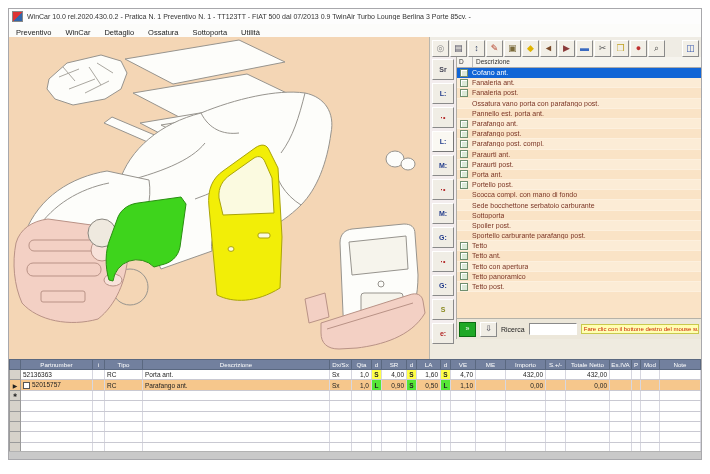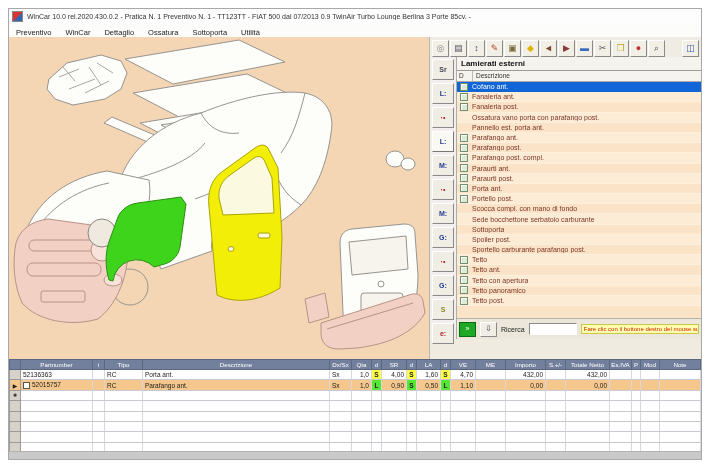--- a/index.html
+++ b/index.html
@@ -183,21 +183,20 @@
             <div class="tab-btn" style="color: rgb(34, 60, 140);">M:</div>
             <div class="tab-btn" style="color: rgb(176, 32, 32);">·•</div>
             <div class="tab-btn" style="color: rgb(34, 60, 140);">M:</div>
             <div class="tab-btn" style="color: rgb(34, 60, 140);">G:</div>
             <div class="tab-btn" style="color: rgb(176, 32, 32);">·•</div>
             <div class="tab-btn" style="color: rgb(34, 60, 140);">G:</div>
             <div class="tab-btn" style="color: rgb(138, 138, 32);">S</div>
             <div class="tab-btn" style="color: rgb(176, 32, 32);">e:</div>
           </div>
         <div class="listwrap">
-          <div class="panel-title">Lamierati esterni</div>
           <div class="cols-header">
             <div class="col-d">D</div>
             <div class="col-desc">Descrizione</div>
           </div>
           <div class="plist" id="plist">
               <div class="prow selected">
                 <span class="d-cell">
                   <span class="d-icon"></span>
                 </span>
                 <span class="p-label">Cofano ant.</span>

